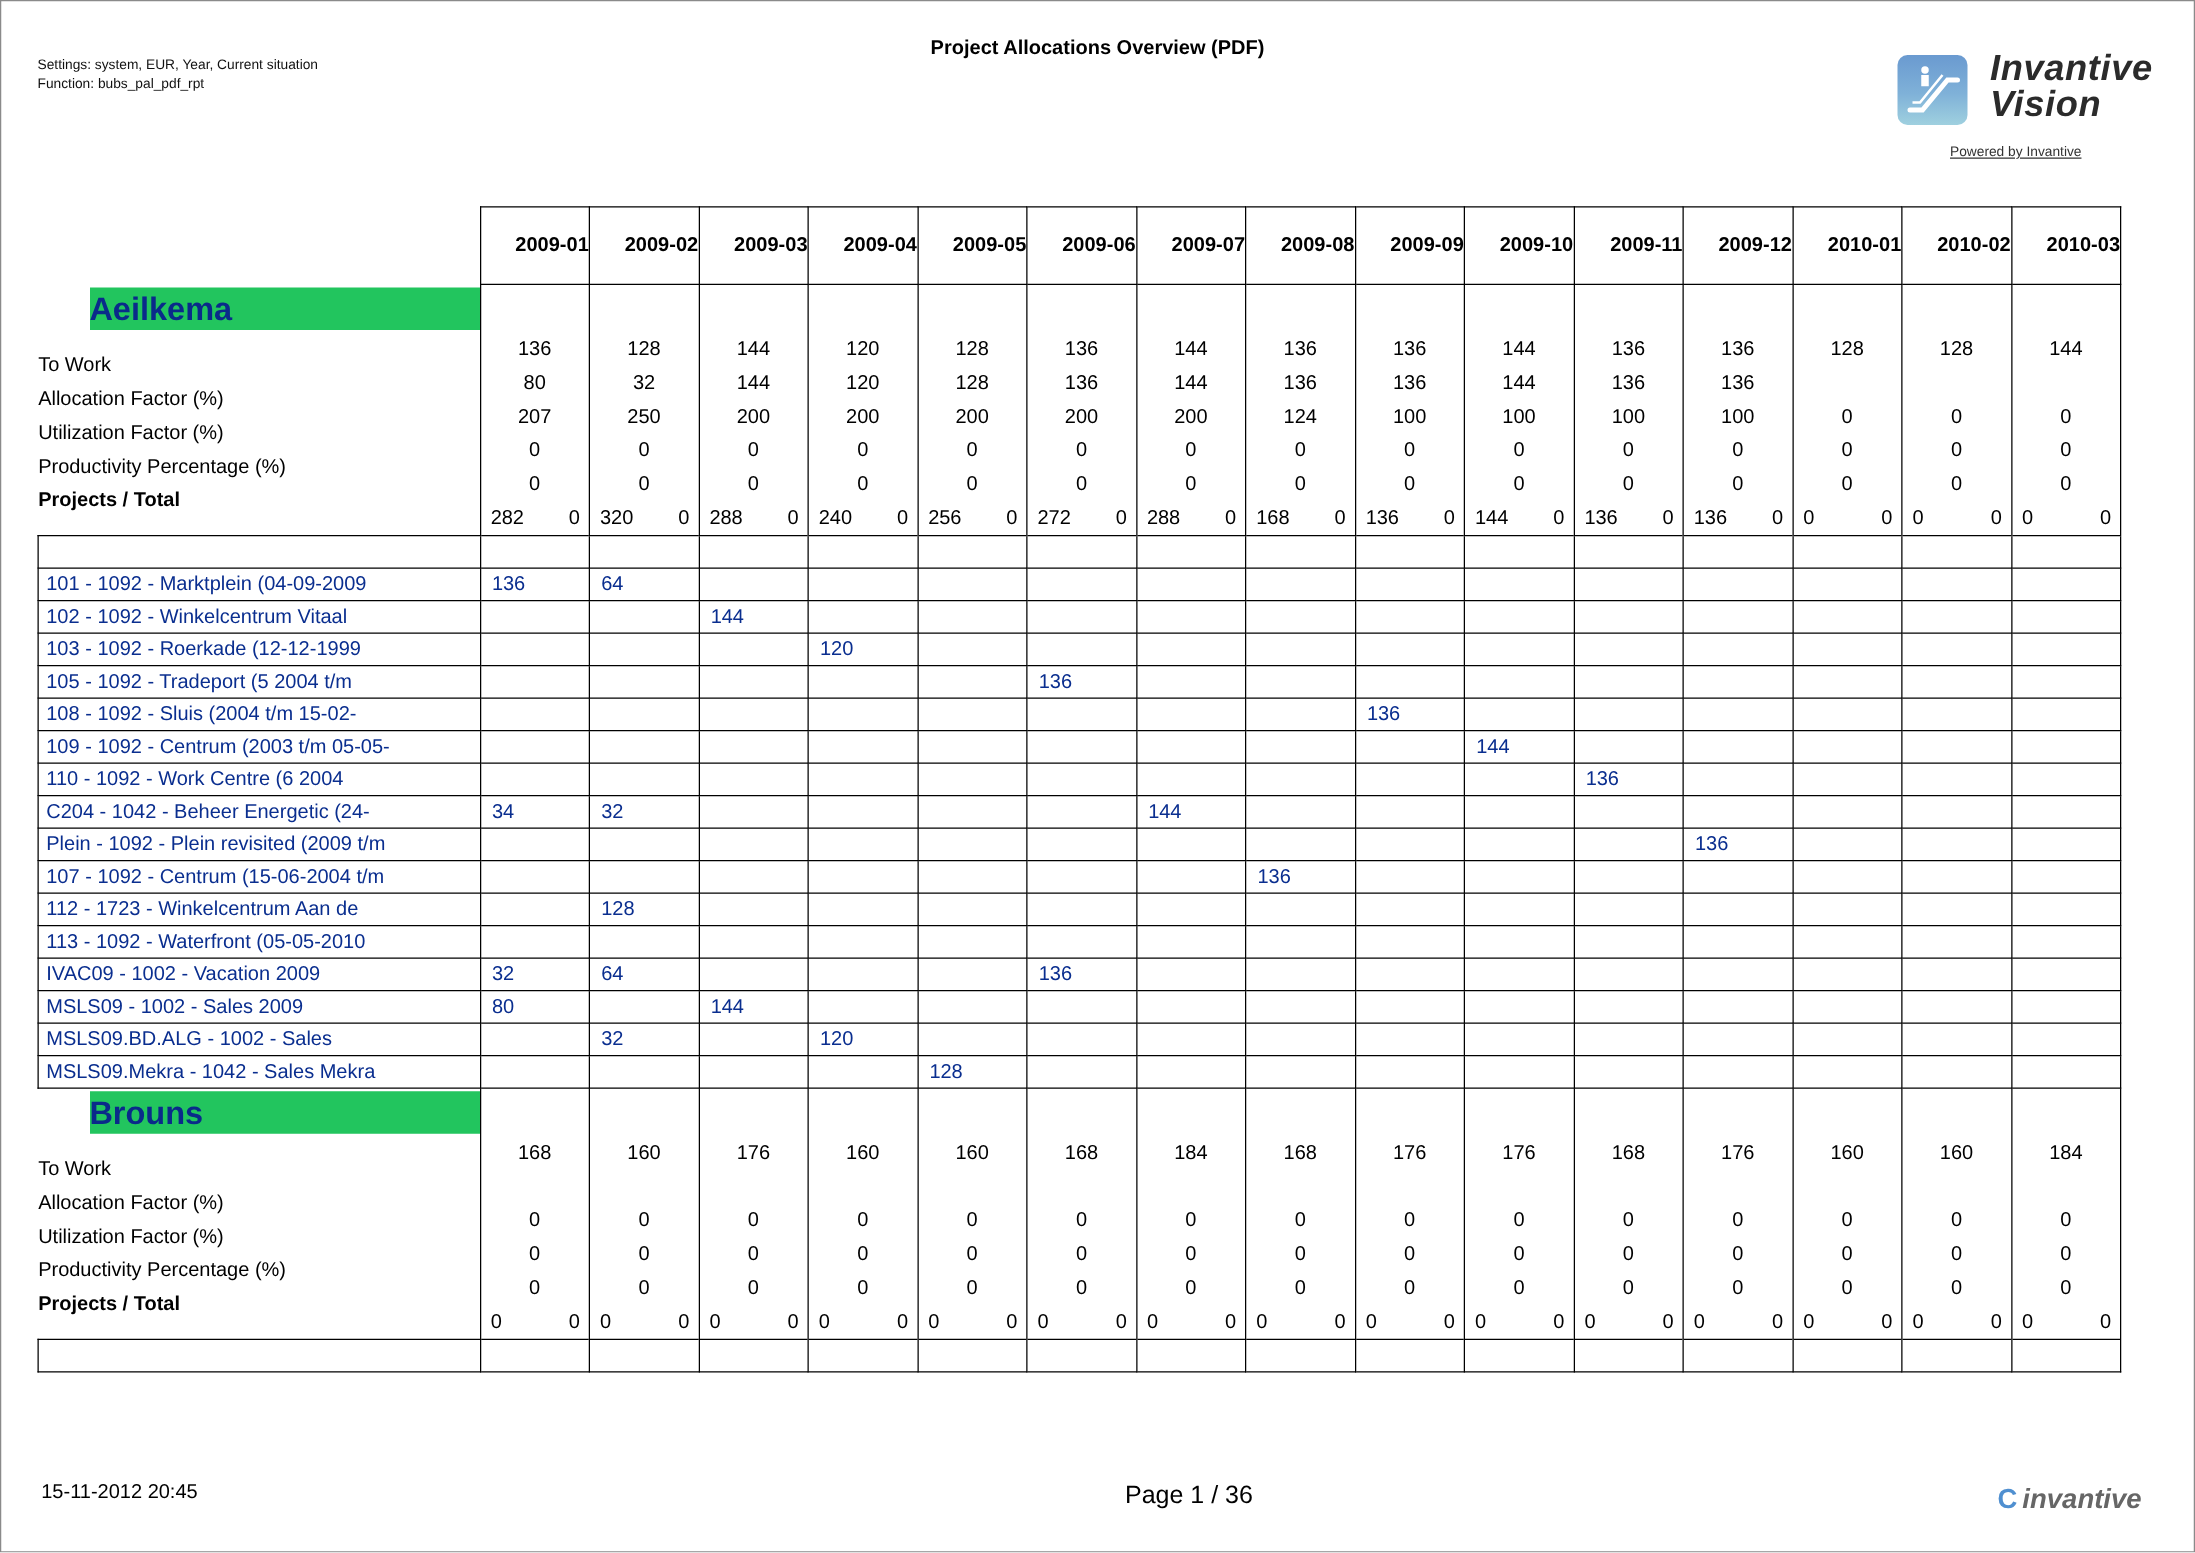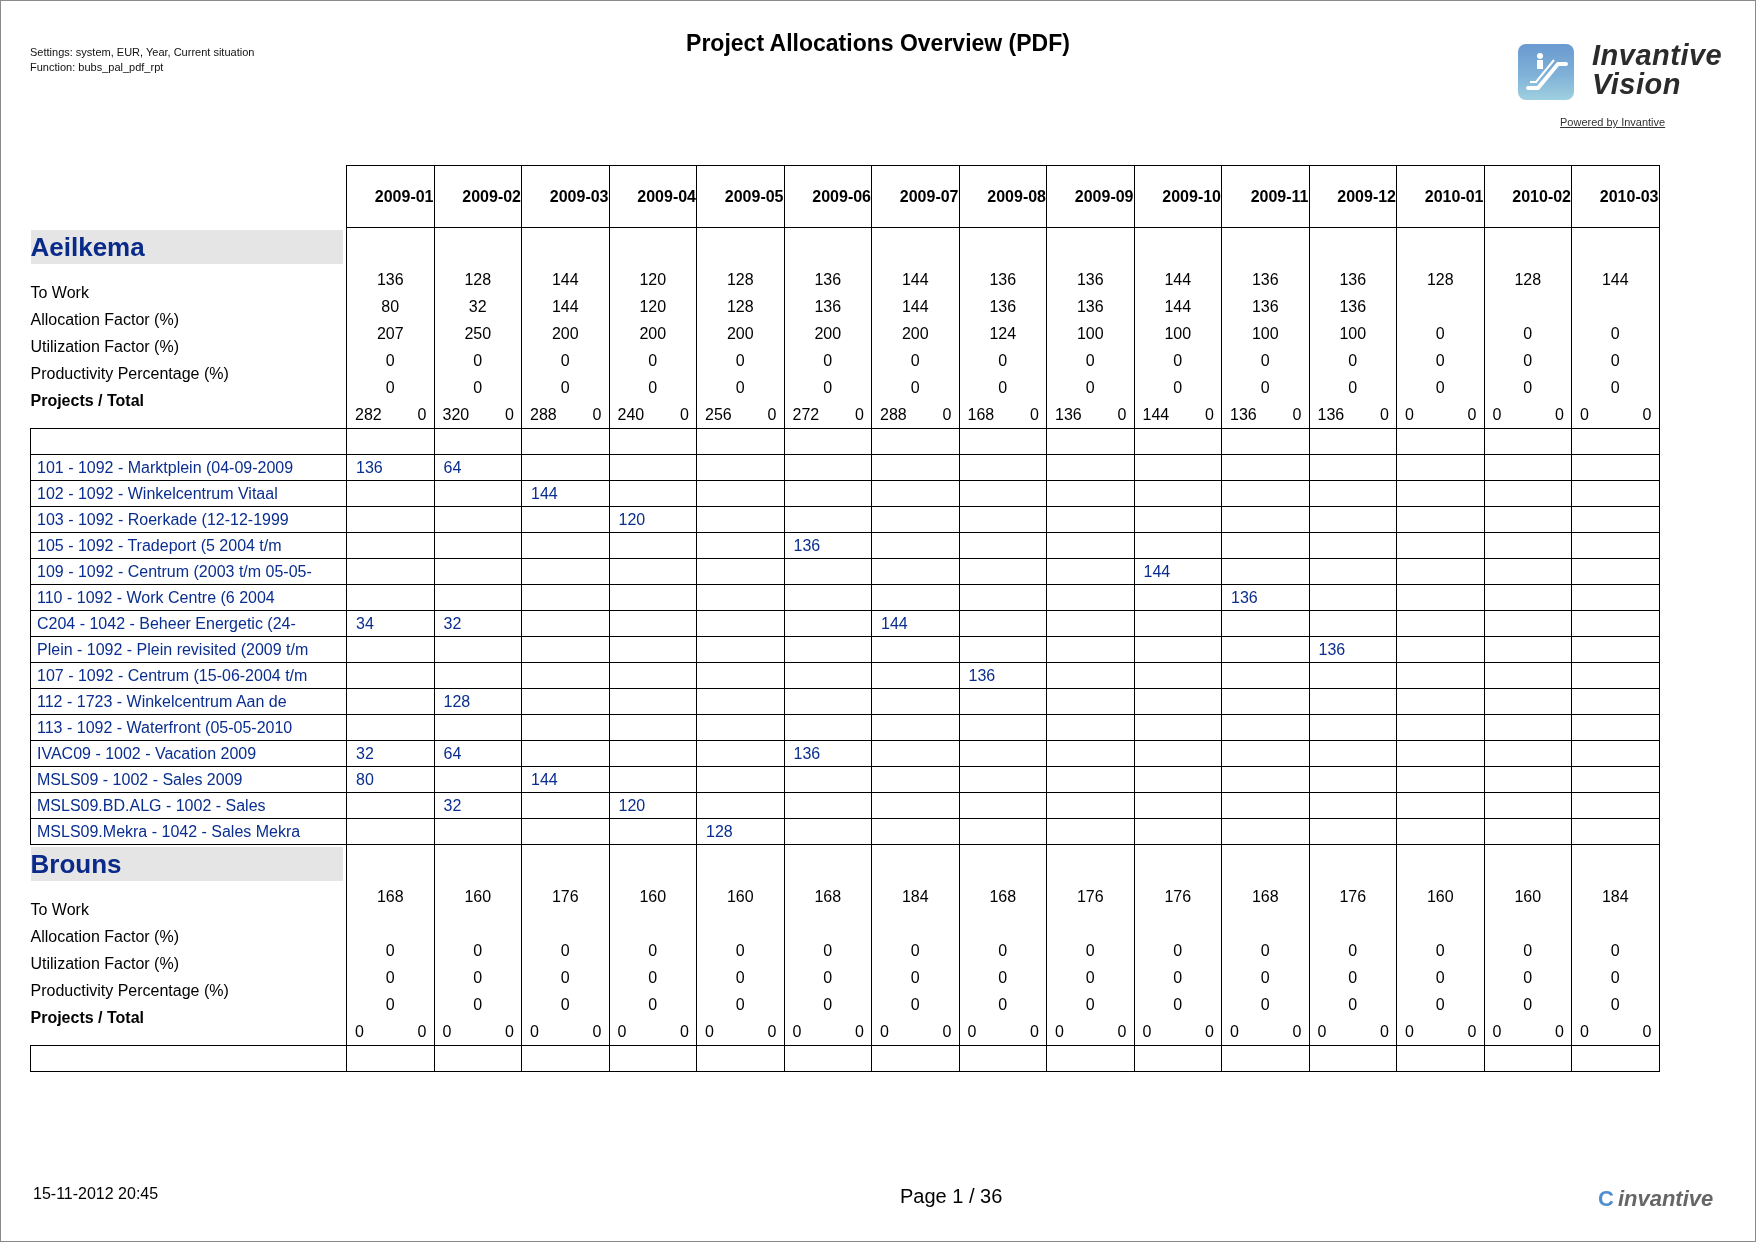--- a/index.html
+++ b/index.html
@@ -2,37 +2,37 @@
 <html><head>
 <meta charset="utf-8">
 <style>
   html, body { margin:0; padding:0; }
   body {
     width:1756px; height:1242px; position:relative; overflow:hidden;
     background:#ffffff; font-family:"Liberation Sans", sans-serif; color:#000;
   }
   .page-border { position:absolute; left:0; top:0; width:1754px; height:1240px; border:1px solid #8a8a8a; }
   .settings { position:absolute; left:30px; top:45px; font-size:11px; line-height:15px; color:#111; }
-  .title { position:absolute; left:0; width:1756px; top:30px; text-align:center; font-size:23px; font-weight:bold; }
+  .title { position:absolute; left:0; width:1756px; top:30px; text-align:center; font-size:16px; font-weight:bold; }
   .logo { position:absolute; left:1518px; top:44px; width:209px; height:56px; }
   .logo-box { position:absolute; left:0; top:0; width:56px; height:56px; border-radius:8px;
     background:linear-gradient(180deg,#6a9ad0 0%,#7fb1d8 55%,#9fd0df 100%); }
   .logo-text { position:absolute; left:74px; top:-3px; font-size:29px; line-height:29px; font-weight:bold; font-style:italic; color:#2b2b2b; letter-spacing:0.5px; }
   .powered { position:absolute; left:1560px; top:116px; font-size:11px; color:#333; text-decoration:underline; }
 
   table.grid { position:absolute; left:30px; top:165px; border-collapse:collapse; table-layout:fixed; }
   table.grid td, table.grid th { padding:0; font-size:16px; }
   .col-label { width:316px; }
   .col-m { width:87.5px; }
   th.mh { height:61px; border:1.5px solid #000; font-weight:bold; font-size:16px; text-align:right; }
   th.blank { border:none; }
   td.lbl { border-left:none; vertical-align:top; }
   td.m { border-left:1.5px solid #000; border-right:1.5px solid #000; }
   .sum td.m { vertical-align:top; }
-  .name { background:#e5e5e5; color:#0a2a8a; font-size:26px; font-weight:bold; height:34px; line-height:34px; margin-top:2px; width:312px; }
+  .name { background:#22c55e; color:#0a2a8a; font-size:26px; font-weight:bold; height:34px; line-height:34px; margin-top:2px; width:312px;margin-left:41px; }
   .metric-labels div, .metric-vals div { height:27px; line-height:27px; }
   .metric-labels { padding-top:15px; font-size:16px; }
   .metric-vals { padding-top:38px; text-align:center; font-size:16px; }
   .metric-labels .bold { font-weight:bold; }
   .pair { display:flex; justify-content:space-between; padding:0 7px 0 8px; }
   tr.proj td { height:25px; border:1.5px solid #000; color:#0a2e8f; font-size:16px; vertical-align:middle; }
   tr.proj td.pl { padding-left:6px; white-space:nowrap; overflow:hidden; }
   tr.proj td.pv { padding-left:9px; }
   tr.emp td { height:25px; border:1.5px solid #000; }
   .footer-date { position:absolute; left:33px; top:1185px; font-size:16px; }
@@ -399,20 +399,38 @@
         <td class="pv"></td>
         <td class="pv"></td>
         <td class="pv"></td>
         <td class="pv"></td>
         <td class="pv"></td>
         <td class="pv"></td>
         <td class="pv"></td>
         <td class="pv"></td>
       </tr>
       <tr class="proj">
+        <td class="pl">108 - 1092 - Sluis (2004 t/m 15-02-</td>
+        <td class="pv"></td>
+        <td class="pv"></td>
+        <td class="pv"></td>
+        <td class="pv"></td>
+        <td class="pv"></td>
+        <td class="pv"></td>
+        <td class="pv"></td>
+        <td class="pv"></td>
+        <td class="pv">136</td>
+        <td class="pv"></td>
+        <td class="pv"></td>
+        <td class="pv"></td>
+        <td class="pv"></td>
+        <td class="pv"></td>
+        <td class="pv"></td>
+      </tr>
+      <tr class="proj">
         <td class="pl">109 - 1092 - Centrum (2003 t/m 05-05-</td>
         <td class="pv"></td>
         <td class="pv"></td>
         <td class="pv"></td>
         <td class="pv"></td>
         <td class="pv"></td>
         <td class="pv"></td>
         <td class="pv"></td>
         <td class="pv"></td>
         <td class="pv"></td>

